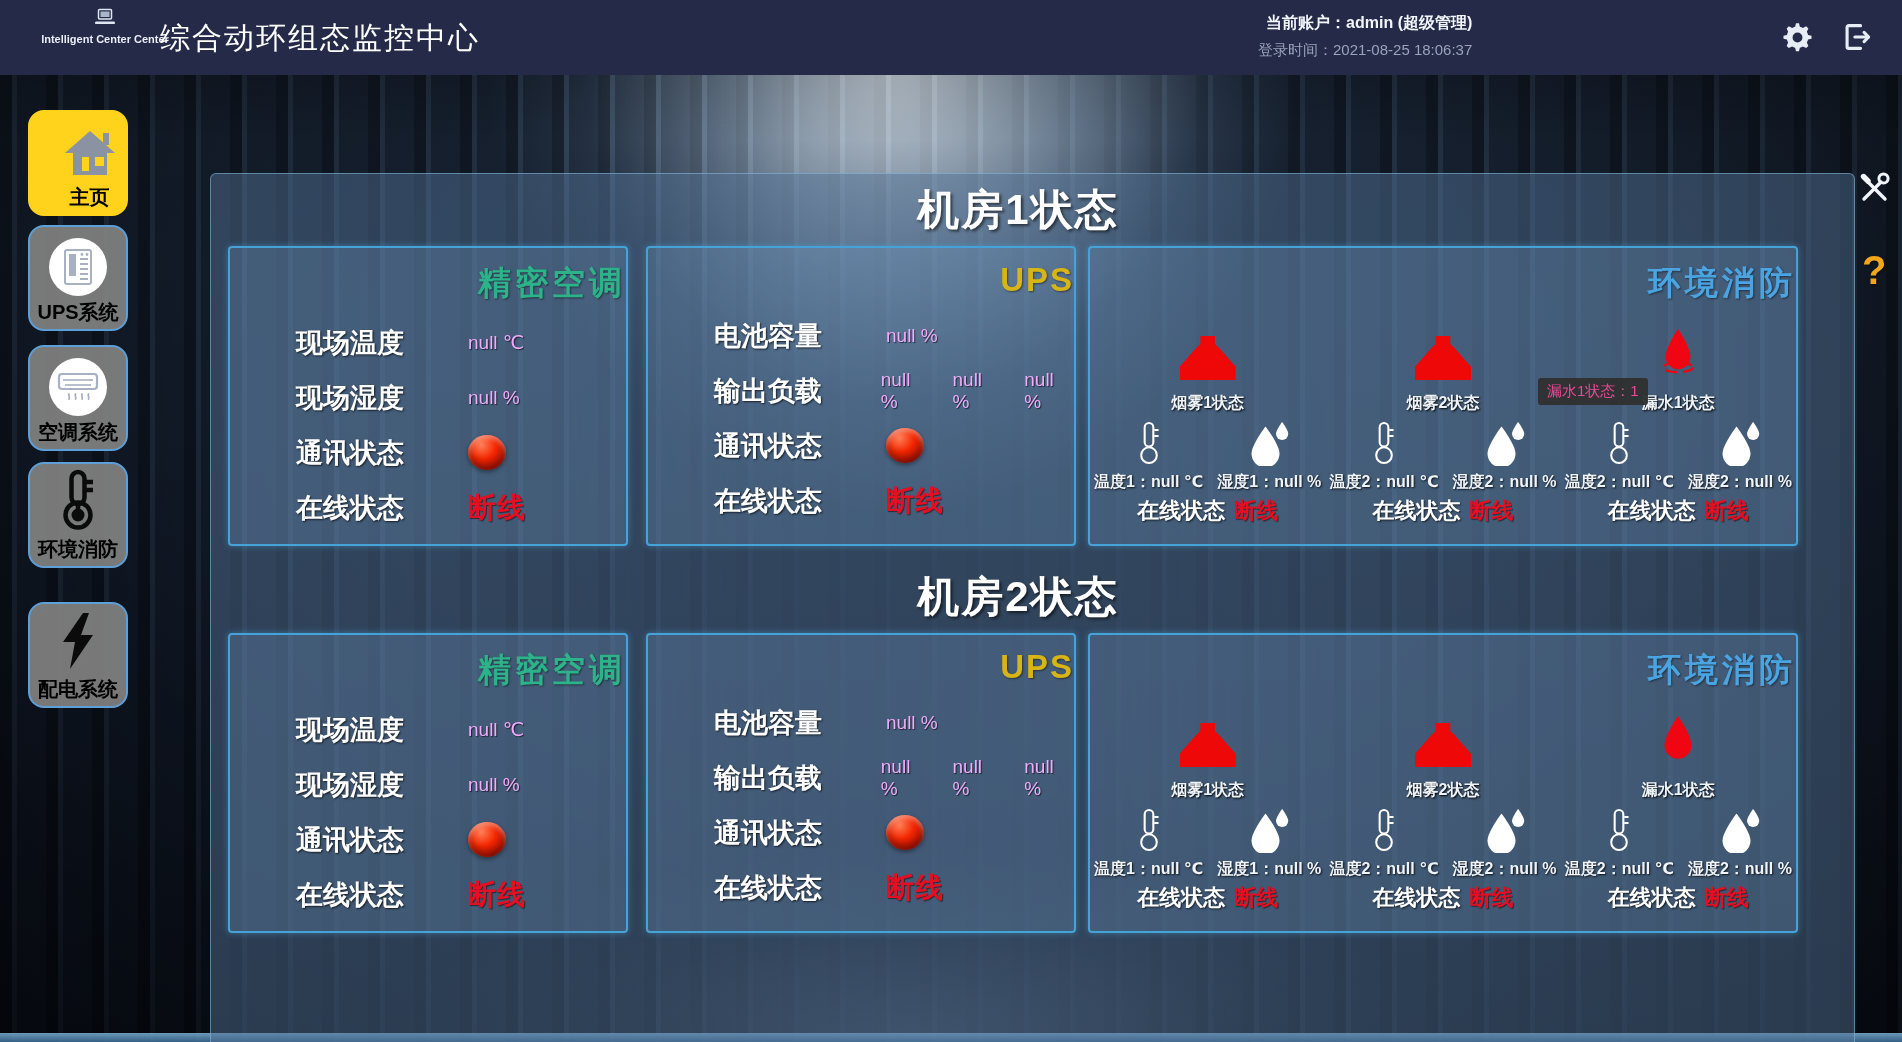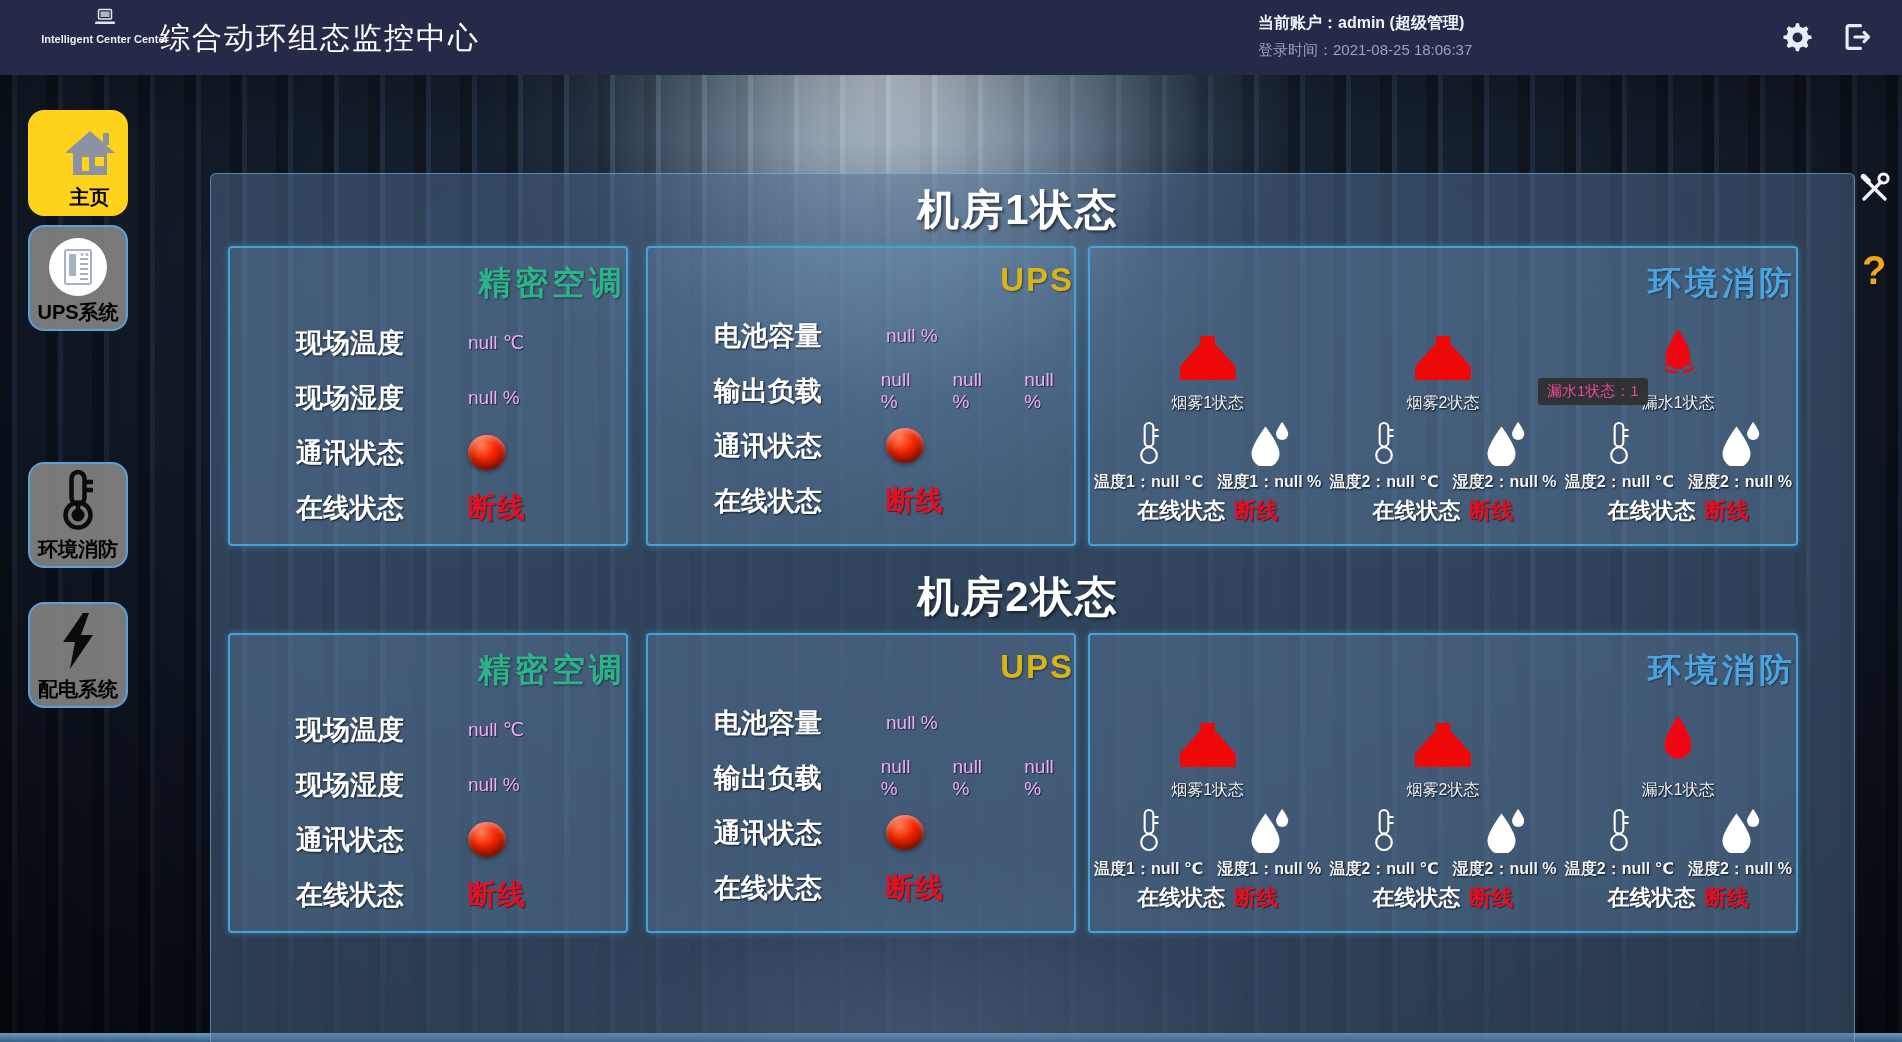--- a/index.html
+++ b/index.html
@@ -27,21 +27,21 @@
   }
   .floor-bar { position:absolute; left:0; bottom:0; width:1902px; height:9px;
     background:linear-gradient(180deg,#7fb2d6,#3c6f9a); opacity:.85; }
 
   
   header { position:absolute; top:0; left:0; width:1902px; height:75px; background:#242a48; z-index:9; }
   .logo { position:absolute; left:30px; top:8px; width:150px; text-align:center; color:#e9edf5; }
   .logo-glyph { display:inline-block; }
   .logo-text { font-size:11px; font-weight:bold; margin-top:2px; white-space:nowrap; }
   .app-title { position:absolute; left:160px; top:18px; font-size:30px; color:#fff; letter-spacing:2px; }
-  .account { position:absolute; left:1258px; top:13px; }
+  .account { position:absolute; left:1258px; top:13px;text-align:right; }
   .acct-line1 { font-size:16px; font-weight:bold; color:#f2f5fa; }
   .acct-line2 { font-size:15px; color:#99a3b9; margin-top:7px; }
   .hdr-icons { position:absolute; right:28px; top:20px; display:flex; gap:26px; align-items:center; }
   .hdr-icons span { cursor:pointer; display:inline-flex; }
 
   
   .nav-btn { position:absolute; left:28px; width:100px; height:106px; border-radius:16px;
     background:rgba(126,126,126,.95); border:2px solid #5d9fd6; z-index:8; cursor:pointer;
     display:flex; flex-direction:column; align-items:center; justify-content:flex-end; padding-bottom:7px; }
   .nav-btn.active { background:#ffd21c; border-color:#ffd21c; }
@@ -67,21 +67,21 @@
   .ball { width:38px; height:35px; border-radius:50%;
     background:radial-gradient(circle at 35% 28%, #ff8058 0%, #f42600 42%, #b31200 76%, #7e0a00 100%);
     box-shadow:inset 0 -5px 8px rgba(0,0,0,.35), inset 0 3px 5px rgba(255,255,255,.45), 0 2px 4px rgba(0,0,0,.4); }
 
   
   .env-body { display:flex; margin-top:26px; }
   .env-col { flex:1; display:flex; flex-direction:column; align-items:center; }
   .big-icon-slot { height:48px; display:flex; align-items:flex-end; justify-content:center; }
   .smoke { width:56px; height:44px; background:#ee0808;
     clip-path:polygon(37% 0%, 63% 0%, 63% 18%, 71% 28%, 100% 70%, 100% 100%, 0% 100%, 0% 70%, 29% 28%, 37% 18%); }
-  .sensor-name { font-size:16px; font-weight:normal; color:#eef3f8; margin-top:13px; text-shadow:1px 1px 2px #000; }
+  .sensor-name { font-size:16px; font-weight:bold; color:#eef3f8; margin-top:13px; text-shadow:1px 1px 2px #000; }
   .pair-row { display:flex; align-items:flex-end; gap:14px; margin-top:6px; }
   .pair { display:flex; flex-direction:column; align-items:center; }
   .pair-label { font-size:16px; font-weight:bold; color:#f0f4f8; margin-top:2px; white-space:nowrap; text-shadow:1px 1px 2px rgba(0,0,0,.8); }
   .online-row { margin-top:3px; display:flex; align-items:center; gap:9px; }
   .online-word { font-size:22px; font-weight:bold; color:#fff; text-shadow:1px 1px 2px rgba(0,0,0,.7); }
   .online-status { font-size:22px; font-weight:bold; color:#e60f21; text-shadow:1px 1px 1px rgba(0,0,0,.5); }
   .tooltip { position:absolute; left:448px; top:130px; background:rgba(47,47,47,.95); color:#ec4899;
     font-size:15px; padding:4px 9px; border-radius:3px; white-space:nowrap; z-index:7; }
 
   
@@ -148,20 +148,36 @@
             <rect x="9" y="7" width="7" height="22" fill="#a7b1c2" stroke="none"></rect>
             <path d="M20 12h8M20 17h8M20 22h8M20 27h8M20 32h8"></path>
           </g>
           <circle cx="22" cy="7.5" r="1.4" fill="#a7b1c2"></circle>
           <circle cx="27" cy="7.5" r="1.4" fill="#a7b1c2"></circle>
         </svg>
     </span>
     <div class="nav-label">UPS系统</div>
   </div>
 
+  <div class="nav-btn" style="top:345px;">
+    <span class="icon-circle">
+      <svg width="44" height="36" viewBox="0 0 44 36">
+          <rect x="3" y="5" width="38" height="15" rx="3" fill="none" stroke="#a7b1c2" stroke-width="2.2"></rect>
+          <path d="M7 11h30" stroke="#a7b1c2" stroke-width="1.6"></path>
+          <path d="M9 16h26" stroke="#a7b1c2" stroke-width="1.6"></path>
+          <g stroke="#a7b1c2" stroke-width="1.8" fill="none" stroke-linecap="round">
+            <path d="M13 25c-1.3 1.8 1.3 2.7 0 5"></path>
+            <path d="M19.5 25c-1.3 1.8 1.3 2.7 0 5"></path>
+            <path d="M26 25c-1.3 1.8 1.3 2.7 0 5"></path>
+            <path d="M32.5 25c-1.3 1.8 1.3 2.7 0 5"></path>
+          </g>
+        </svg>
+    </span>
+    <div class="nav-label">空调系统</div>
+  </div>
 
   <div class="nav-btn" style="top:462px;">
     <span>
       <svg width="36" height="62" viewBox="0 0 36 62">
           <g fill="none" stroke="#0b0b0b" stroke-width="4.5">
             <rect x="11.5" y="3" width="13" height="32" rx="6.5"></rect>
             <path d="M26 13h7M26 21h7"></path>
             <circle cx="18" cy="46" r="12.5"></circle>
           </g>
           <circle cx="18" cy="46" r="6.5" fill="#0b0b0b"></circle>

